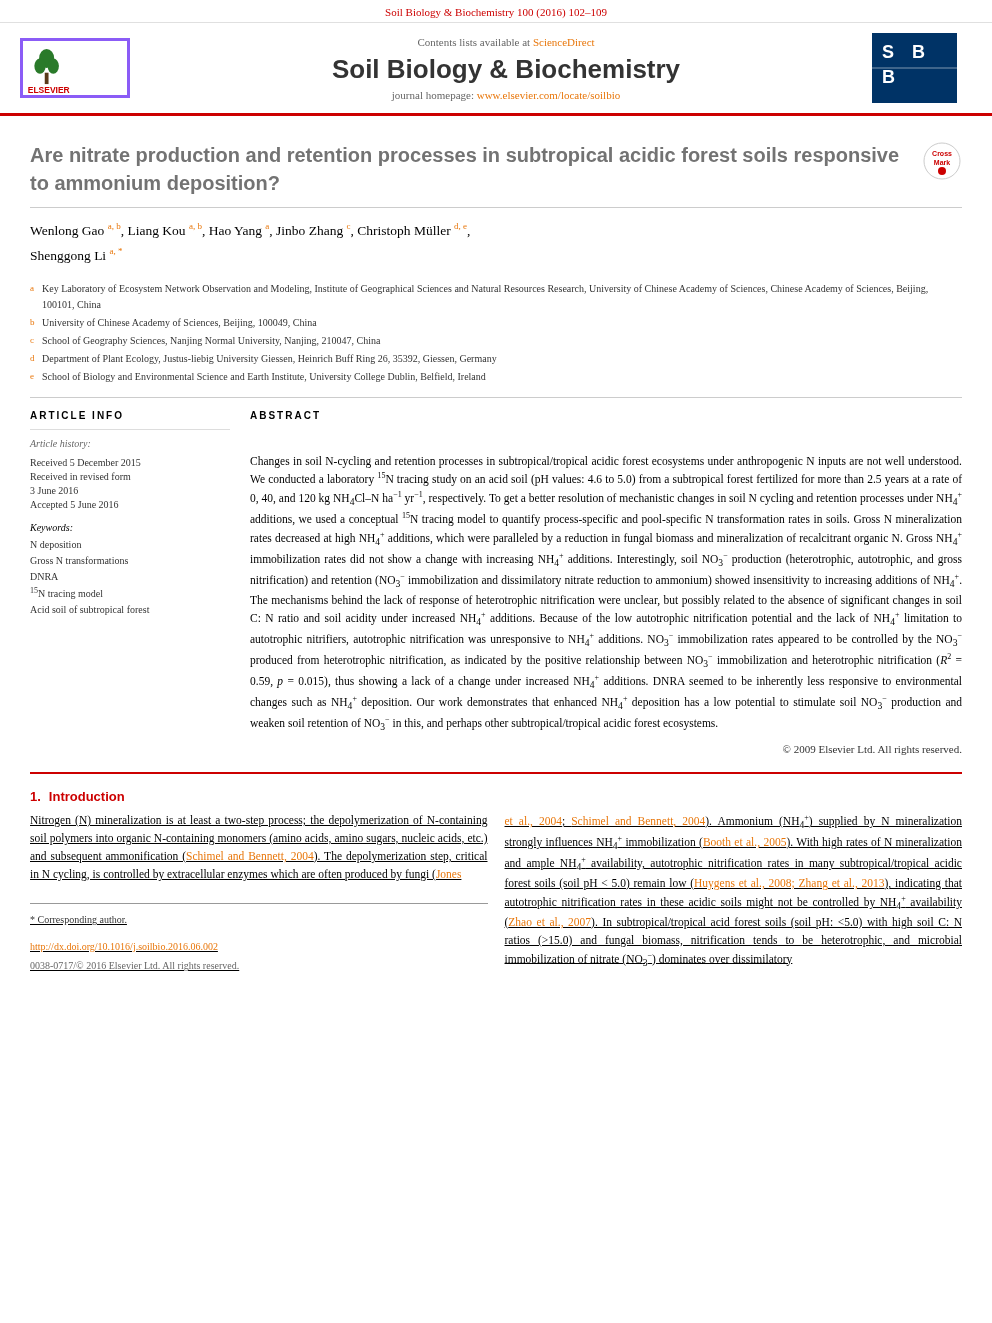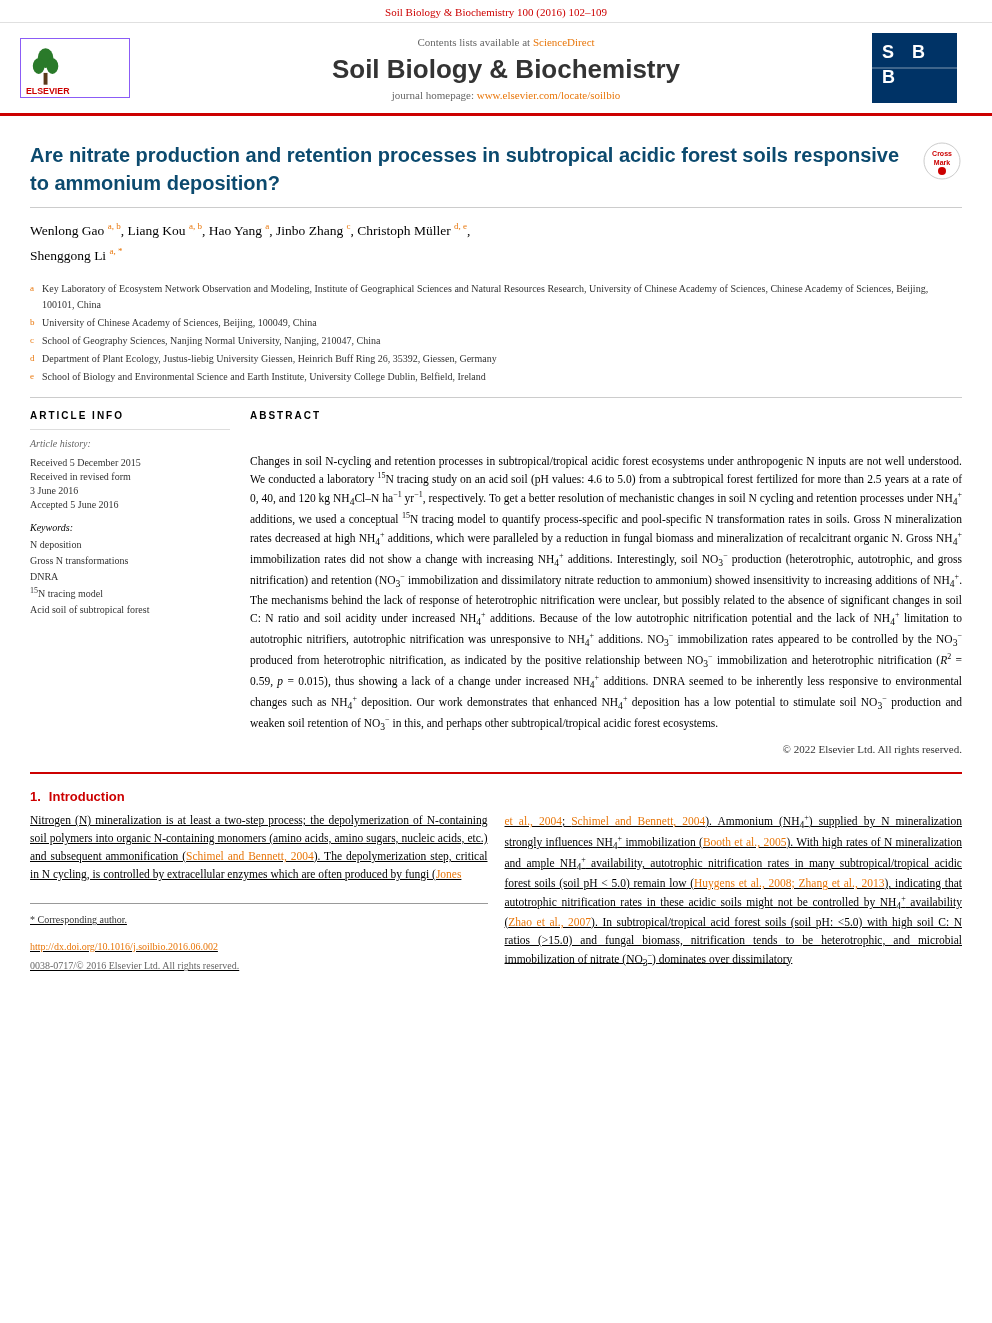--- a/index.html
+++ b/index.html
@@ -57,21 +57,21 @@
     .journal-homepage {
       font-size: 11px;
       color: #666;
     }
 
     
     .elsevier-logo {
       width: 110px;
       height: 60px;
       background: #fff;
-      border: 1px solid #8b5cf6;
+      border: 3px solid #8b5cf6;
       display: flex;
       align-items: center;
       justify-content: center;
       font-size: 10px;
       color: #c00;
       font-weight: bold;
       font-family: Arial;
     }
 
     
@@ -99,21 +99,21 @@
       align-items: flex-start;
       padding: 15px 0 10px;
       border-bottom: 1px solid #ccc;
     }
     .article-title-text {
       flex: 1;
     }
     .article-title {
       font-size: 20px;
       font-weight: bold;
-      color: #0c4a6e;
+      color: #737373;
       line-height: 1.4;
       font-family: Arial, Helvetica, sans-serif;
     }
     .crossmark-badge {
       width: 40px;
       height: 40px;
       margin-left: 15px;
       flex-shrink: 0;
     }
 
@@ -420,21 +420,21 @@
         <div class="keyword-item"><sup>15</sup>N tracing model</div>
         <div class="keyword-item">Acid soil of subtropical forest</div>
       </div>
     </div>
 
     <div class="col-right">
       <div class="abstract-title">ABSTRACT</div>
       <div class="abstract-text">
         Changes in soil N-cycling and retention processes in subtropical/tropical acidic forest ecosystems under anthropogenic N inputs are not well understood. We conducted a laboratory <sup>15</sup>N tracing study on an acid soil (pH values: 4.6 to 5.0) from a subtropical forest fertilized for more than 2.5 years at a rate of 0, 40, and 120 kg NH<sub>4</sub>Cl–N ha<sup>−1</sup> yr<sup>−1</sup>, respectively. To get a better resolution of mechanistic changes in soil N cycling and retention processes under NH<sub>4</sub><sup>+</sup> additions, we used a conceptual <sup>15</sup>N tracing model to quantify process-specific and pool-specific N transformation rates in soils. Gross N mineralization rates decreased at high NH<sub>4</sub><sup>+</sup> additions, which were paralleled by a reduction in fungal biomass and mineralization of recalcitrant organic N. Gross NH<sub>4</sub><sup>+</sup> immobilization rates did not show a change with increasing NH<sub>4</sub><sup>+</sup> additions. Interestingly, soil NO<sub>3</sub><sup>−</sup> production (heterotrophic, autotrophic, and gross nitrification) and retention (NO<sub>3</sub><sup>−</sup> immobilization and dissimilatory nitrate reduction to ammonium) showed insensitivity to increasing additions of NH<sub>4</sub><sup>+</sup>. The mechanisms behind the lack of response of heterotrophic nitrification were unclear, but possibly related to the absence of significant changes in soil C: N ratio and soil acidity under increased NH<sub>4</sub><sup>+</sup> additions. Because of the low autotrophic nitrification potential and the lack of NH<sub>4</sub><sup>+</sup> limitation to autotrophic nitrifiers, autotrophic nitrification was unresponsive to NH<sub>4</sub><sup>+</sup> additions. NO<sub>3</sub><sup>−</sup> immobilization rates appeared to be controlled by the NO<sub>3</sub><sup>−</sup> produced from heterotrophic nitrification, as indicated by the positive relationship between NO<sub>3</sub><sup>−</sup> immobilization and heterotrophic nitrification (<i>R</i><sup>2</sup> = 0.59, <i>p</i> = 0.015), thus showing a lack of a change under increased NH<sub>4</sub><sup>+</sup> additions. DNRA seemed to be inherently less responsive to environmental changes such as NH<sub>4</sub><sup>+</sup> deposition. Our work demonstrates that enhanced NH<sub>4</sub><sup>+</sup> deposition has a low potential to stimulate soil NO<sub>3</sub><sup>−</sup> production and weaken soil retention of NO<sub>3</sub><sup>−</sup> in this, and perhaps other subtropical/tropical acidic forest ecosystems.
       </div>
-      <div class="abstract-copyright">© 2022 Elsevier Ltd. All rights reserved.</div>
+      <div class="abstract-copyright">© 2009 Elsevier Ltd. All rights reserved.</div>
     </div>
   </div>
 
   <hr class="divider">
 
   <div class="introduction-section">
     <div class="section-header">
       <span class="section-number">1.</span>
       <span class="section-title">Introduction</span>
     </div>

